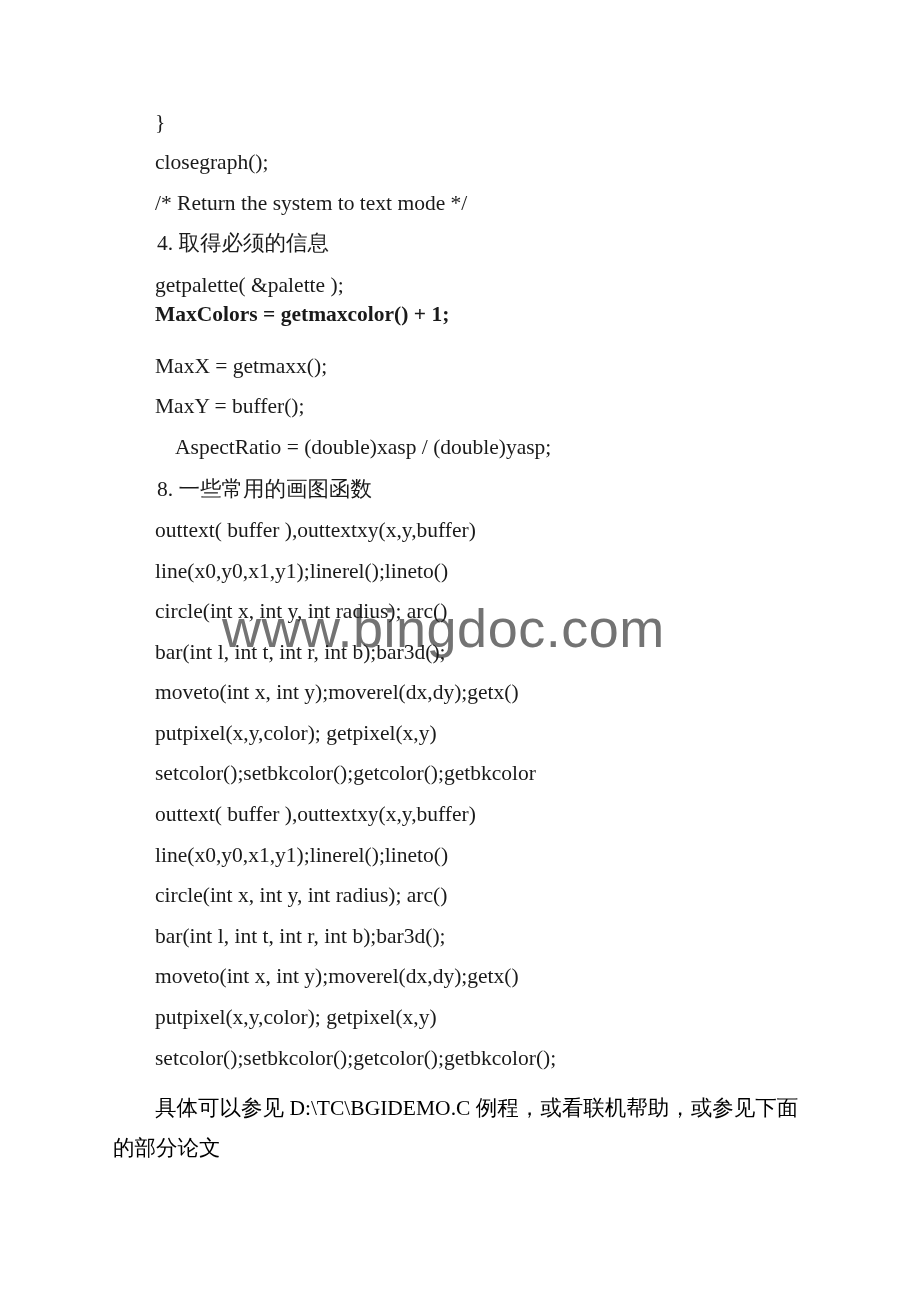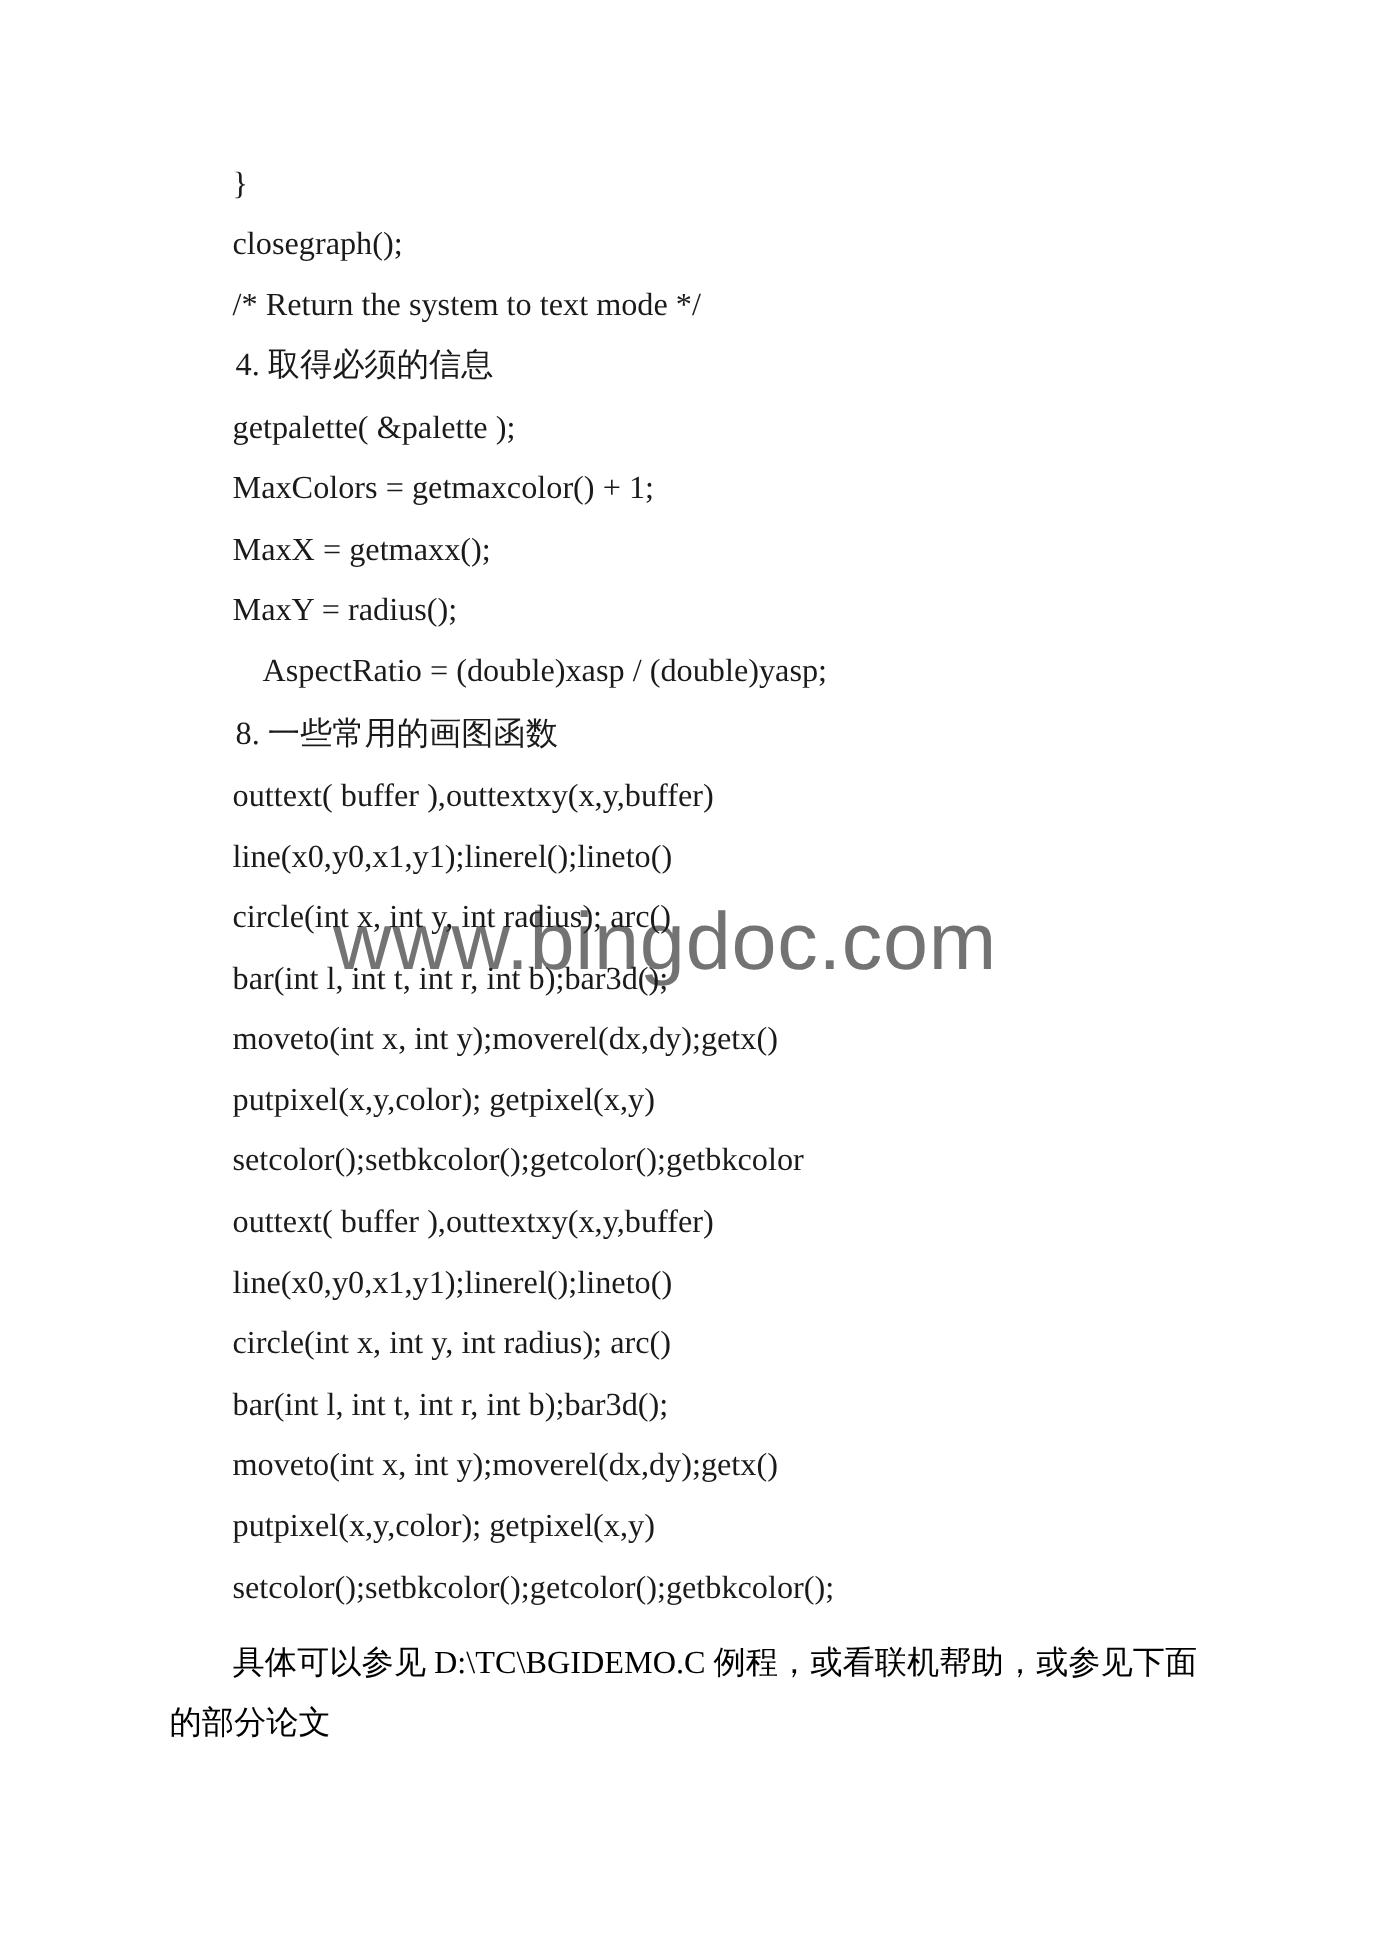--- a/index.html
+++ b/index.html
@@ -77,23 +77,23 @@
 <div id="page">
 
   <div id="watermark">www.bingdoc.com</div>
 
   <div id="body-text">
       <div class="line" style="top: 108px;">}</div>
       <div class="line" style="top: 148px;">closegraph();</div>
       <div class="line" style="top: 189px;">/* Return the system to text mode */</div>
       <div class="line heading" style="top: 229px; text-align: right;">4. 取得必须的信息</div>
       <div class="line" style="top: 271px;">getpalette( &amp;palette );</div>
-      <div class="line" style="top: 311px;">MaxColors = getmaxcolor() + 1;</div>
+      <div class="line" style="top: 300px; font-weight: bold;">MaxColors = getmaxcolor() + 1;</div>
       <div class="line" style="top: 352px;">MaxX = getmaxx();</div>
-      <div class="line" style="top: 392px;">MaxY = radius();</div>
+      <div class="line" style="top: 392px;">MaxY = buffer();</div>
       <div class="line" style="top: 433px; margin-left: 20px;">AspectRatio = (double)xasp / (double)yasp;</div>
       <div class="line heading" style="top: 475px;">8. 一些常用的画图函数</div>
       <div class="line" style="top: 516px;">outtext( buffer ),outtextxy(x,y,buffer)</div>
       <div class="line" style="top: 557px;">line(x0,y0,x1,y1);linerel();lineto()</div>
       <div class="line" style="top: 597px;">circle(int x, int y, int radius); arc()</div>
       <div class="line" style="top: 638px;">bar(int l, int t, int r, int b);bar3d();</div>
       <div class="line" style="top: 678px;">moveto(int x, int y);moverel(dx,dy);getx()</div>
       <div class="line" style="top: 719px;">putpixel(x,y,color); getpixel(x,y)</div>
       <div class="line" style="top: 759px;">setcolor();setbkcolor();getcolor();getbkcolor</div>
       <div class="line" style="top: 800px;">outtext( buffer ),outtextxy(x,y,buffer)</div>

